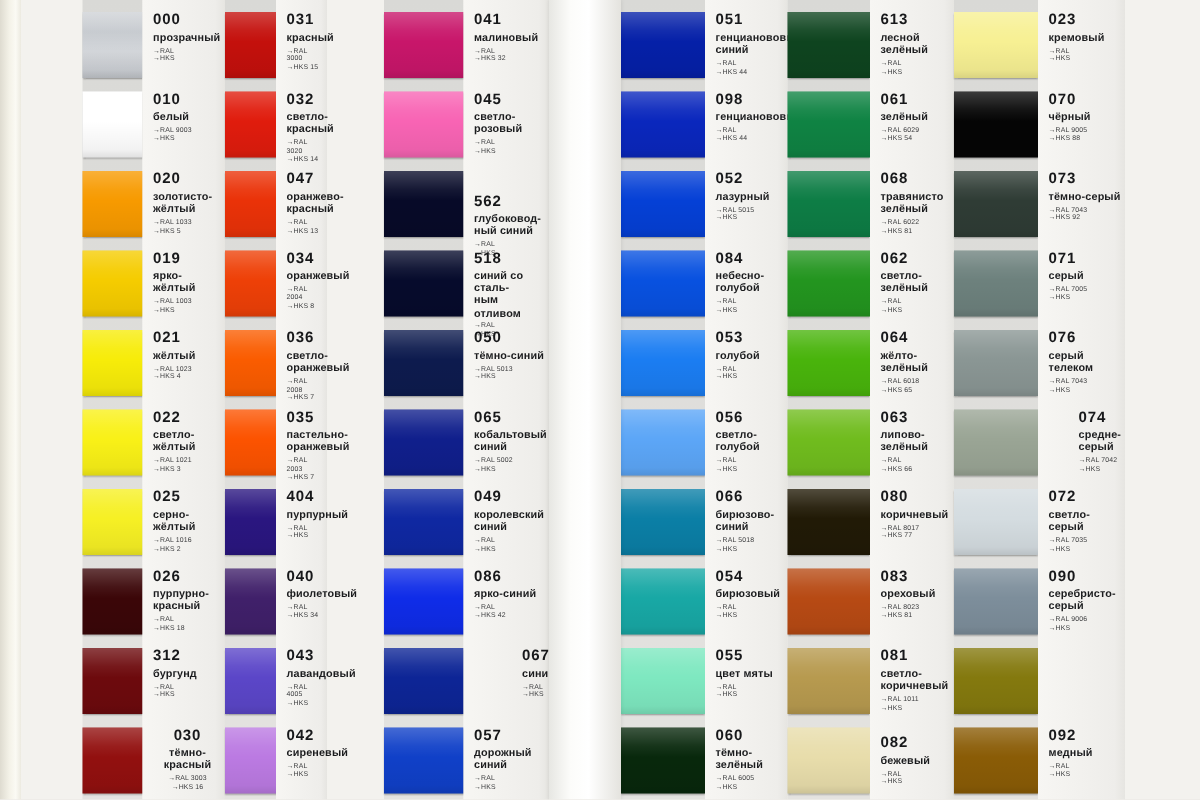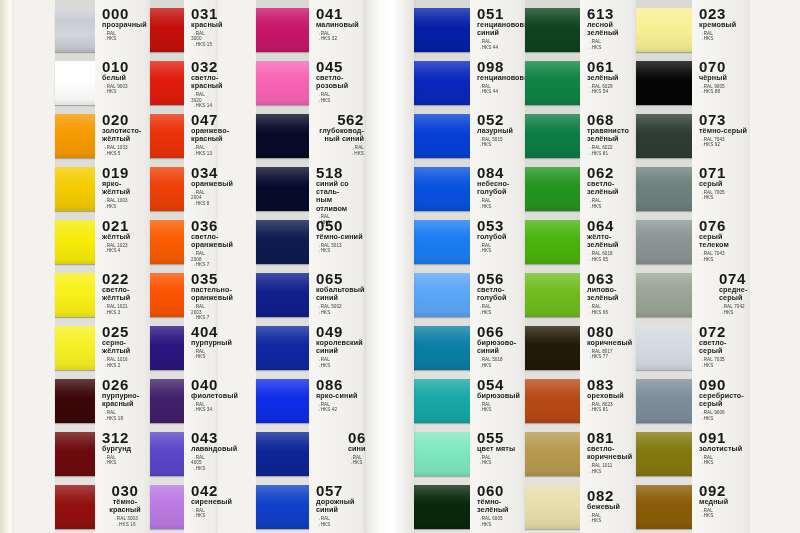--- a/index.html
+++ b/index.html
@@ -43,21 +43,21 @@
        rgba(255,255,255,0.06) 28%,
        rgba(255,255,255,0.00) 45%,
        rgba(0,0,0,0.05) 88%,
        rgba(0,0,0,0.12) 100%);
     pointer-events: none;
   }
   .entry {
     position: absolute; left: 7px; right: 2px;
   }
   .code {
-    font-size: 15px; font-weight: bold; color: #17181a;
+    font-size: 10px; font-weight: bold; color: #17181a;
     letter-spacing: 0.6px; line-height: 13px;
   }
   .cname {
     font-size: 7.2px; font-weight: bold; color: #1b1c1e;
     line-height: 8.2px; margin-top: 1px;
     letter-spacing: 0.1px;
   }
   .ref {
     font-size: 4.6px; color: #3a3b3d; line-height: 5.6px;
     margin-top: 1.5px; letter-spacing: 0.1px;
@@ -296,21 +296,21 @@
           <div class="cname">малиновый</div>
           <div class="ref">→RAL</div>
           <div class="ref ref2">→HKS 32</div>
         </div>
         <div class="entry" style="top: 60px;">
           <div class="code">045</div>
           <div class="cname">светло-<br>розовый</div>
           <div class="ref">→RAL</div>
           <div class="ref ref2">→HKS</div>
         </div>
-        <div class="entry" style="top: 113px; text-align: right;">
+        <div class="entry" style="top: 128px;">
           <div class="code">562</div>
           <div class="cname">глубоковод-<br>ный синий</div>
           <div class="ref">→RAL</div>
           <div class="ref ref2">→HKS</div>
         </div>
         <div class="entry" style="top: 166px;">
           <div class="code">518</div>
           <div class="cname">синий со сталь-<br>ным отливом</div>
           <div class="ref">→RAL</div>
           <div class="ref ref2">→HKS</div>
@@ -614,26 +614,20 @@
           <div class="cname">светло-серый</div>
           <div class="ref">→RAL 7035</div>
           <div class="ref ref2">→HKS</div>
         </div>
         <div class="entry" style="top: 378px;">
           <div class="code">090</div>
           <div class="cname">серебристо-<br>серый</div>
           <div class="ref">→RAL 9006</div>
           <div class="ref ref2">→HKS</div>
         </div>
-        <div class="entry" style="top: 431px;">
-          <div class="code">091</div>
-          <div class="cname">золотистый</div>
-          <div class="ref">→RAL</div>
-          <div class="ref ref2">→HKS</div>
-        </div>
         <div class="entry" style="top: 484px;">
           <div class="code">092</div>
           <div class="cname">медный</div>
           <div class="ref">→RAL</div>
           <div class="ref ref2">→HKS</div>
         </div>
       </div>
     </div>
   <div class="spine" id="spine" style="left: 366px; width: 48px;"></div>
 </div>

